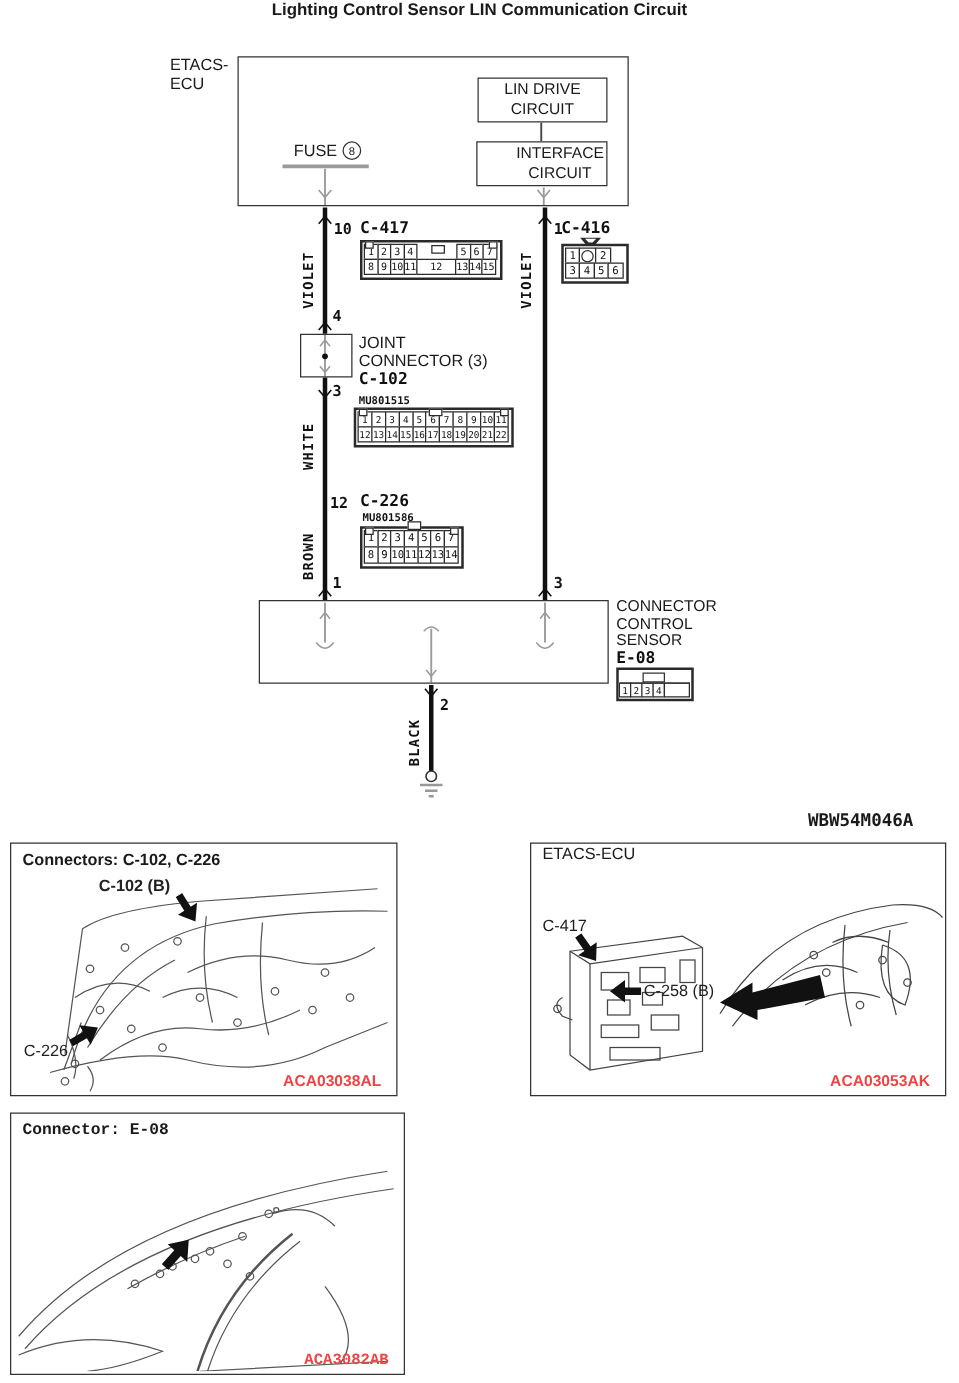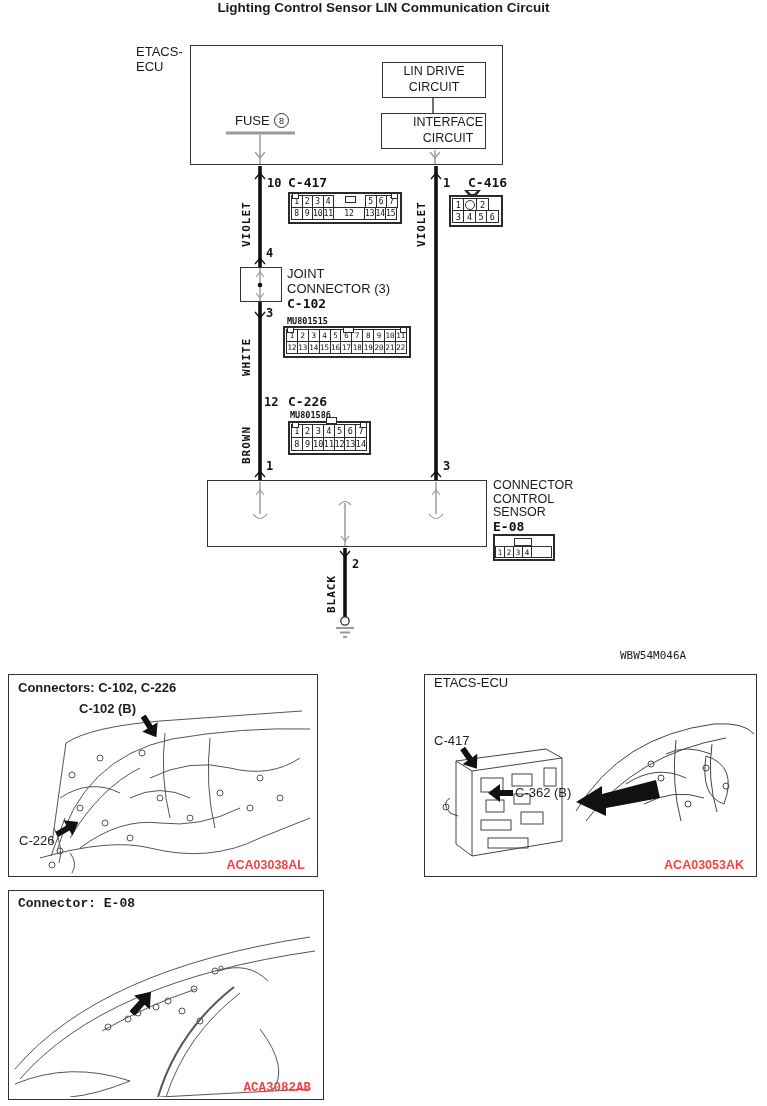--- a/index.html
+++ b/index.html
@@ -138,21 +138,21 @@
       <div class="cell wide">12</div>
       <div class="crow">
           <span class="cell">13</span>
           <span class="cell">14</span>
           <span class="cell">15</span>
         </div>
     </div>
   </div>
 
   <div class="abs pin" style="left:443px;top:176px;">1</div>
-  <div class="abs cid" style="left:468px;top:175px;text-align:right;">C-416</div>
+  <div class="abs cid" style="left:449px;top:175px;text-align:right;">C-416</div>
   <div class="abs vert wirecolor" style="left:415px;top:195px;height:52px;">VIOLET</div>
 
   <div class="conn c416" style="left:449px;top:195px;">
     <svg class="abs" width="18" height="7" style="left:13px;top:-7px;">
       <polygon points="0,0 17,0 12,6 5,6" fill="#2a2a2a"></polygon>
         <polygon points="4,1 13,1 10,4 7,4" fill="#fff"></polygon>
     </svg>
     <div class="crow">
       <div class="crow">
           <span class="cell">1</span>
@@ -260,21 +260,21 @@
           <span class="cell">3</span>
           <span class="cell">4</span>
         </div>
       <div class="cell" style="width:21px;"></div>
     </div>
   </div>
 
   <div class="abs pin" style="left:352px;top:557px;">2</div>
   <div class="abs vert wirecolor" style="left:325px;top:567px;height:46px;">BLACK</div>
 
-  <div class="abs mono" style="left:620px;top:649px;width:137px;text-align:left;font-size:11px;font-weight:normal;">WBW54M046A</div>
+  <div class="abs mono" style="left:620px;top:649px;width:137px;text-align:center;font-size:14px;font-weight:bold;">WBW54M046A</div>
 
   <div class="panel" style="left:8px;top:674px;width:310px;height:203px;">
     <div class="ptitle">Connectors: C-102, C-226</div>
     <svg class="abs" width="306" height="172" style="left:1px;top:28px;" fill="none" stroke="#555" stroke-width="1">
       <path d="M42,140 L56,40 Q80,24 150,18 L292,8"></path>
       <path d="M47,148 Q72,55 162,36 Q232,24 300,26"></path>
       <path d="M30,155 Q100,135 140,145 Q200,160 250,135 L300,115"></path>
       <path d="M60,135 Q90,85 130,65 M140,75 Q180,55 220,65 Q260,75 290,55"></path>
       <path d="M70,145 Q110,115 150,120 Q190,125 230,105"></path>
       <path d="M50,95 Q80,75 110,90 M120,95 Q150,80 180,95"></path>
@@ -331,21 +331,21 @@
         <circle cx="262" cy="88" r="3"></circle>
       <circle cx="280" cy="52" r="3"></circle>
         <circle cx="300" cy="70" r="3"></circle>
         <circle cx="225" cy="48" r="3"></circle>
       <polygon points="150,86 176,70 176,78 230,64 234,82 180,92 180,100" fill="#111" stroke="none"></polygon>
     </svg>
     <div class="callout" style="left:9px;top:58px;">C-417</div>
     <svg class="arr" width="26" height="20" style="left:32px;top:74px;transform:rotate(55deg);">
         <polygon points="0,7 13,7 13,1 25,10 13,19 13,13 0,13"></polygon>
       </svg>
-    <div class="callout" style="left:90px;top:110px;">C-362 (B)</div>
+    <div class="callout" style="left:90px;top:110px;">C-258 (B)</div>
     <svg class="arr" width="26" height="20" style="left:62px;top:108px;transform:rotate(180deg);">
         <polygon points="0,7 13,7 13,1 25,10 13,19 13,13 0,13"></polygon>
       </svg>
     <div class="pcode" style="right:12px;bottom:4px;">ACA03053AK</div>
   </div>
 
   <div class="panel" style="left:8px;top:890px;width:316px;height:210px;font-family:Liberation Mono, monospace;">
     <div class="ptitle">Connector: E-08</div>
     <svg class="abs" width="306" height="178" style="left:1px;top:28px;" fill="none" stroke="#555" stroke-width="1">
       <path d="M5,150 Q90,50 300,18"></path>

